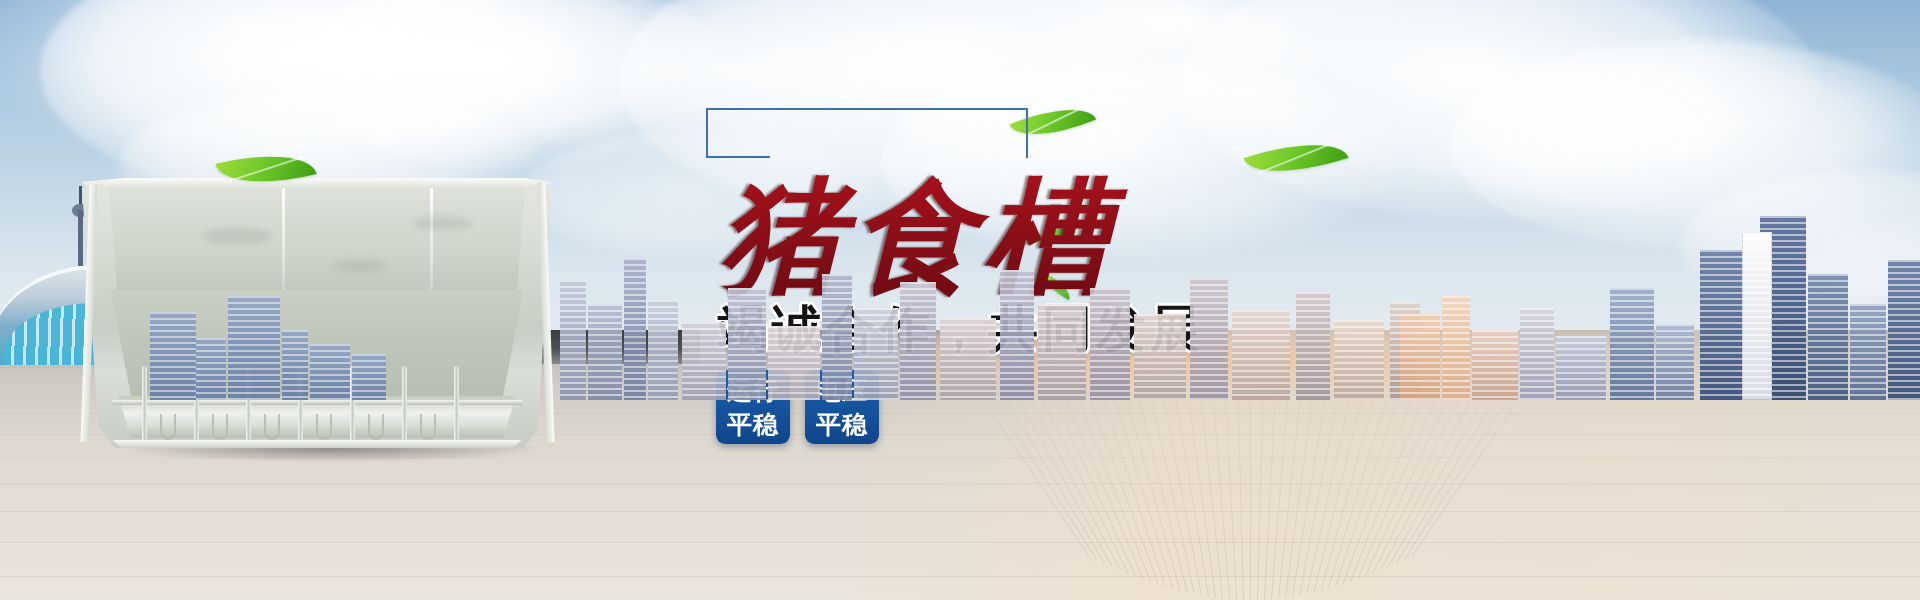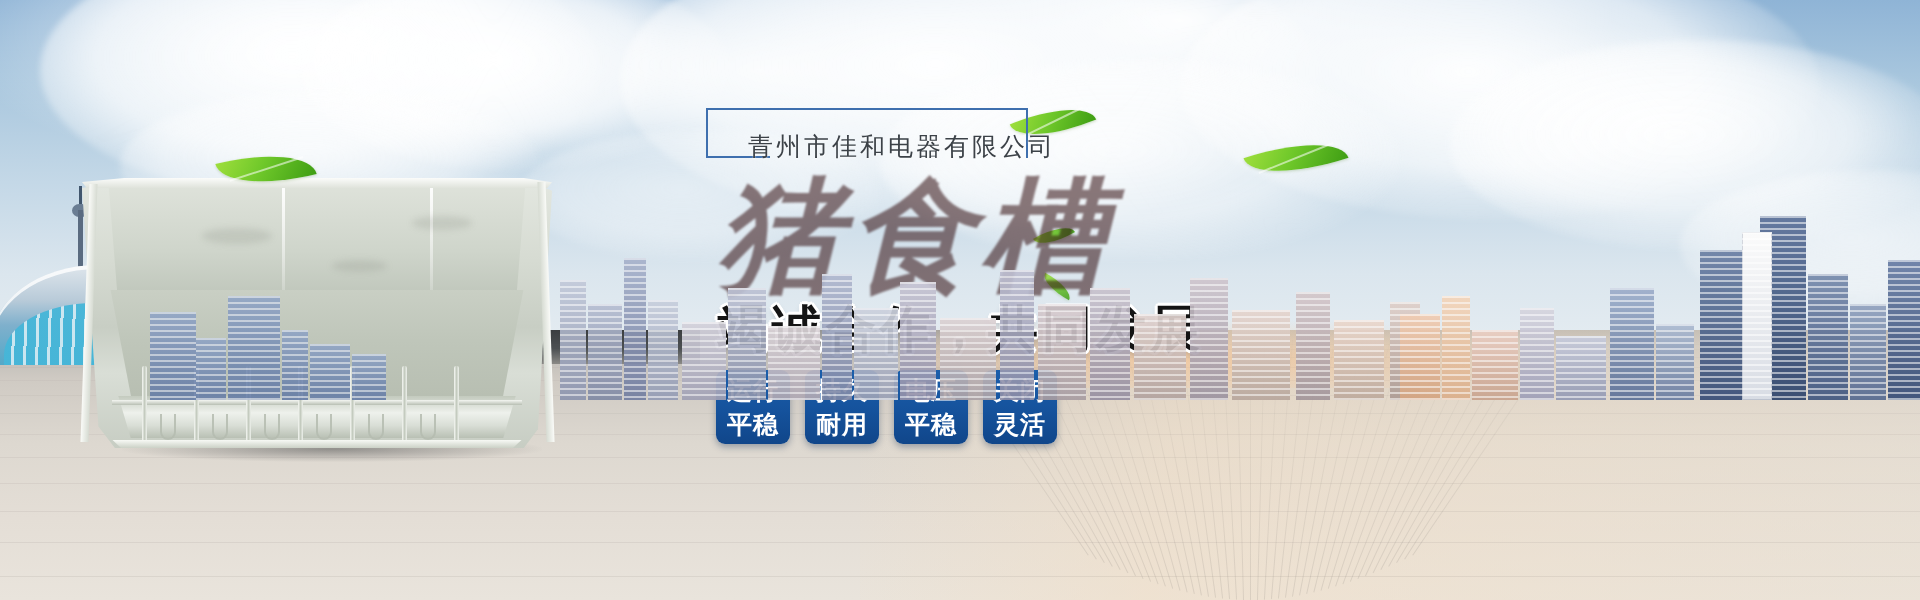--- a/index.html
+++ b/index.html
@@ -392,39 +392,31 @@
     </div>
   <div class="leaf" style="left:1246px;top:142px;width:100px;height:32px;transform:rotate(-18deg);">
       <div class="leaf-vein"></div>
     </div>
   <div class="leaf" style="left:1034px;top:228px;width:40px;height:15px;transform:rotate(-30deg);opacity:.9;"></div>
   <div class="leaf" style="left:1040px;top:280px;width:34px;height:13px;transform:rotate(28deg);opacity:.85;"></div>
 
   <div class="textblock">
 
     <div class="namebox"></div>
-    <div class="company-name">青州市佳和电器有限公司</div>
 
     <div class="main-title-shadow">猪食槽</div>
+    <div class="main-title">猪食槽</div>
 
     <div class="subtitle">竭诚合作，共同发展</div>
 
     <div class="badges" id="badges">
         <div class="badge">
           <span>运行</span>
           <span>平稳</span>
         </div>
         <div class="badge">
-          <span>持久</span>
-          <span>耐用</span>
-        </div>
-        <div class="badge">
           <span>电压</span>
           <span>平稳</span>
         </div>
-        <div class="badge">
-          <span>关闭</span>
-          <span>灵活</span>
-        </div>
       </div>
   </div>
 
 </div>
 
 </body></html>

